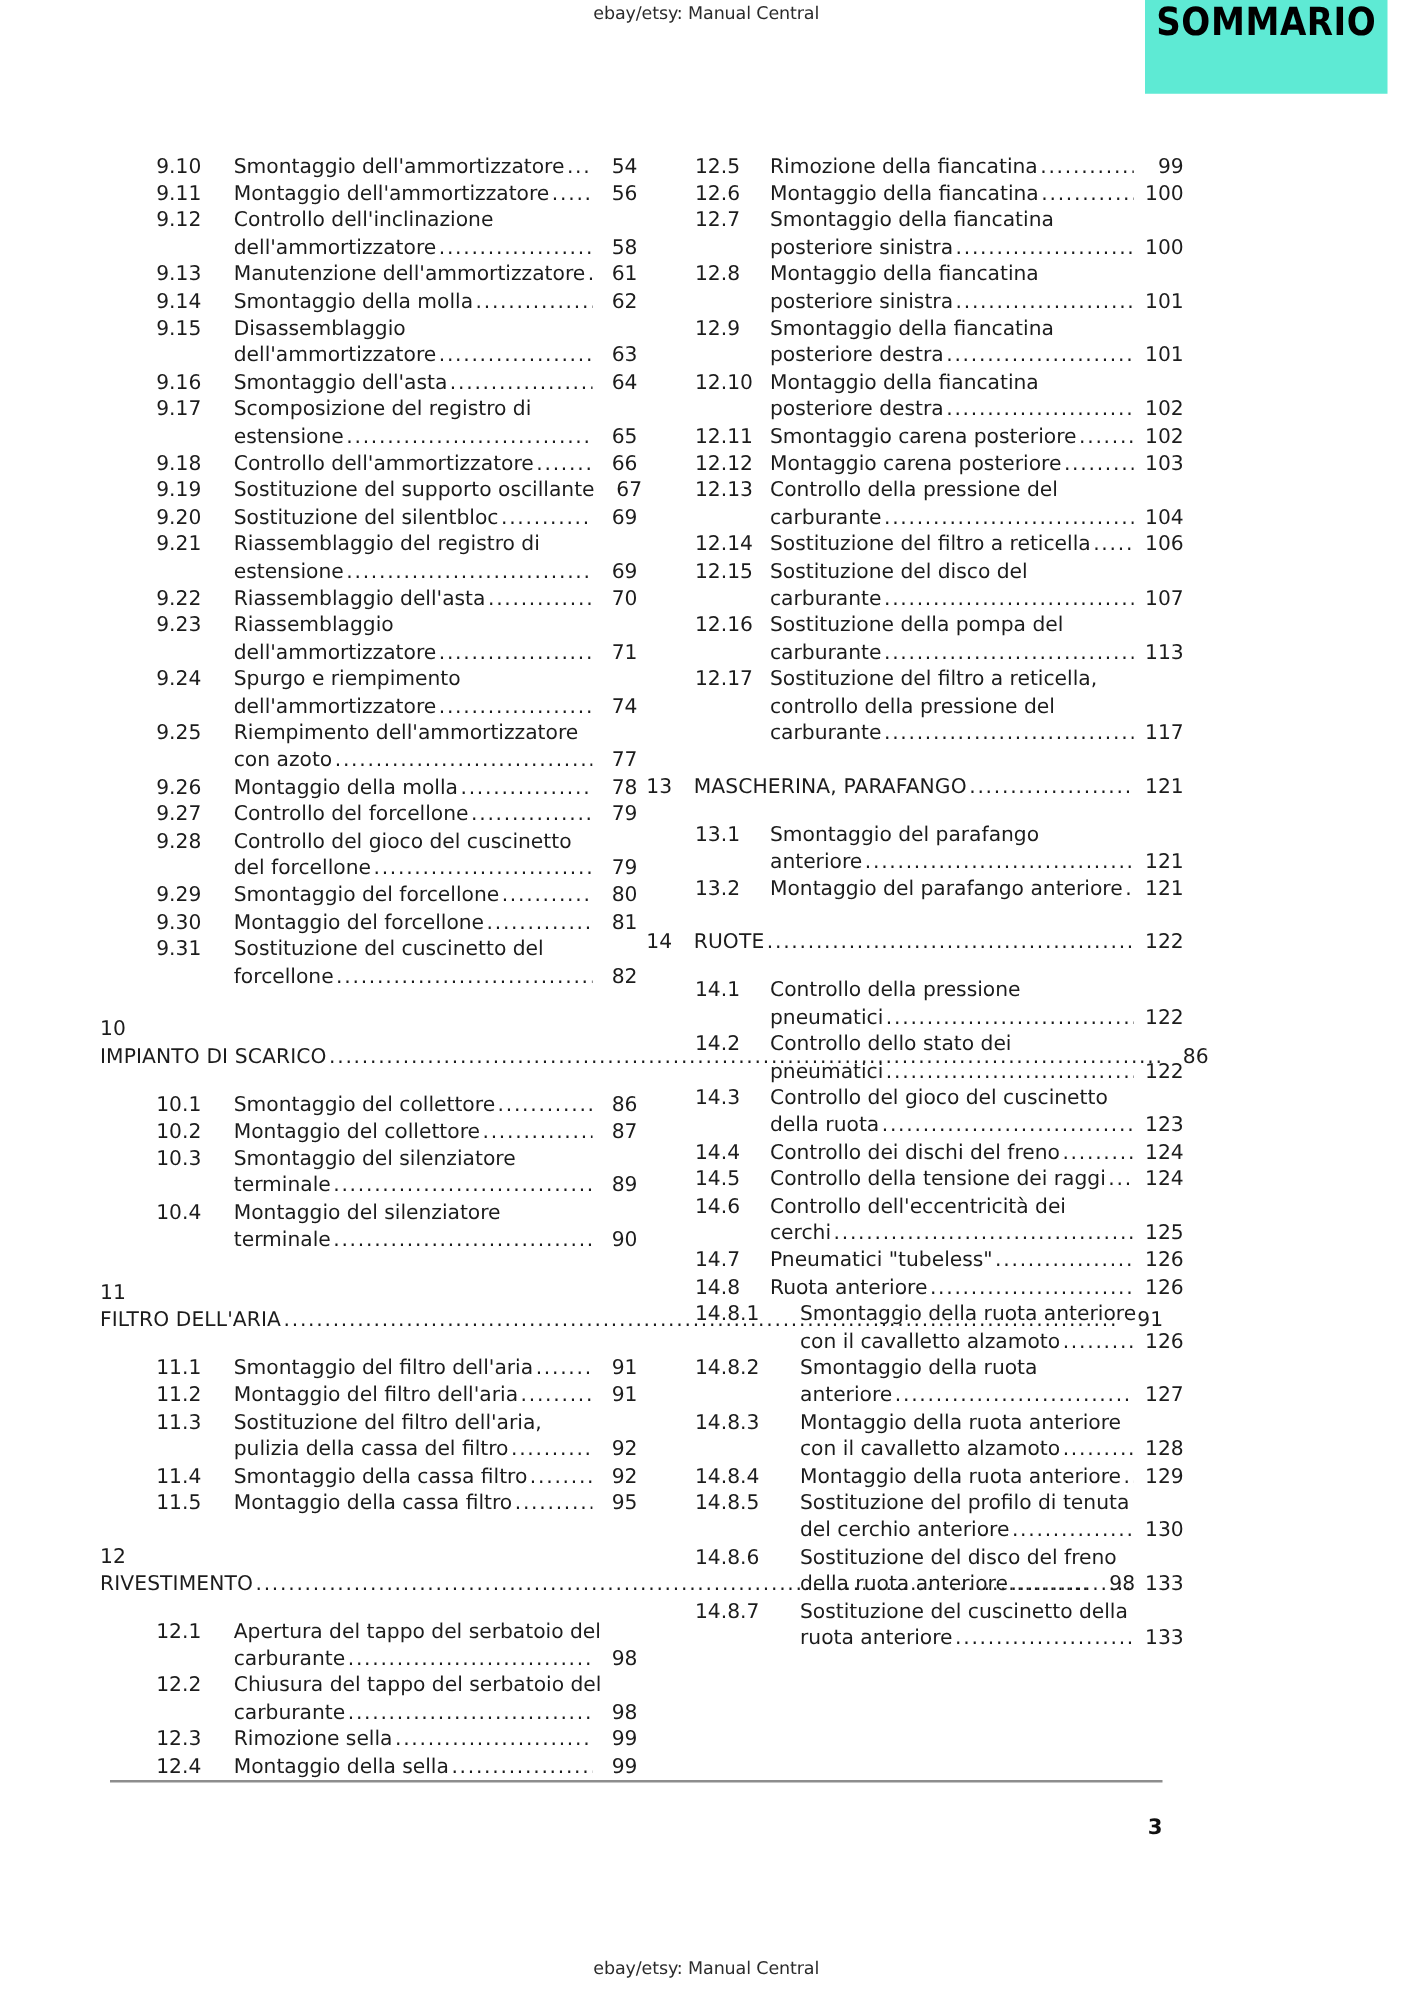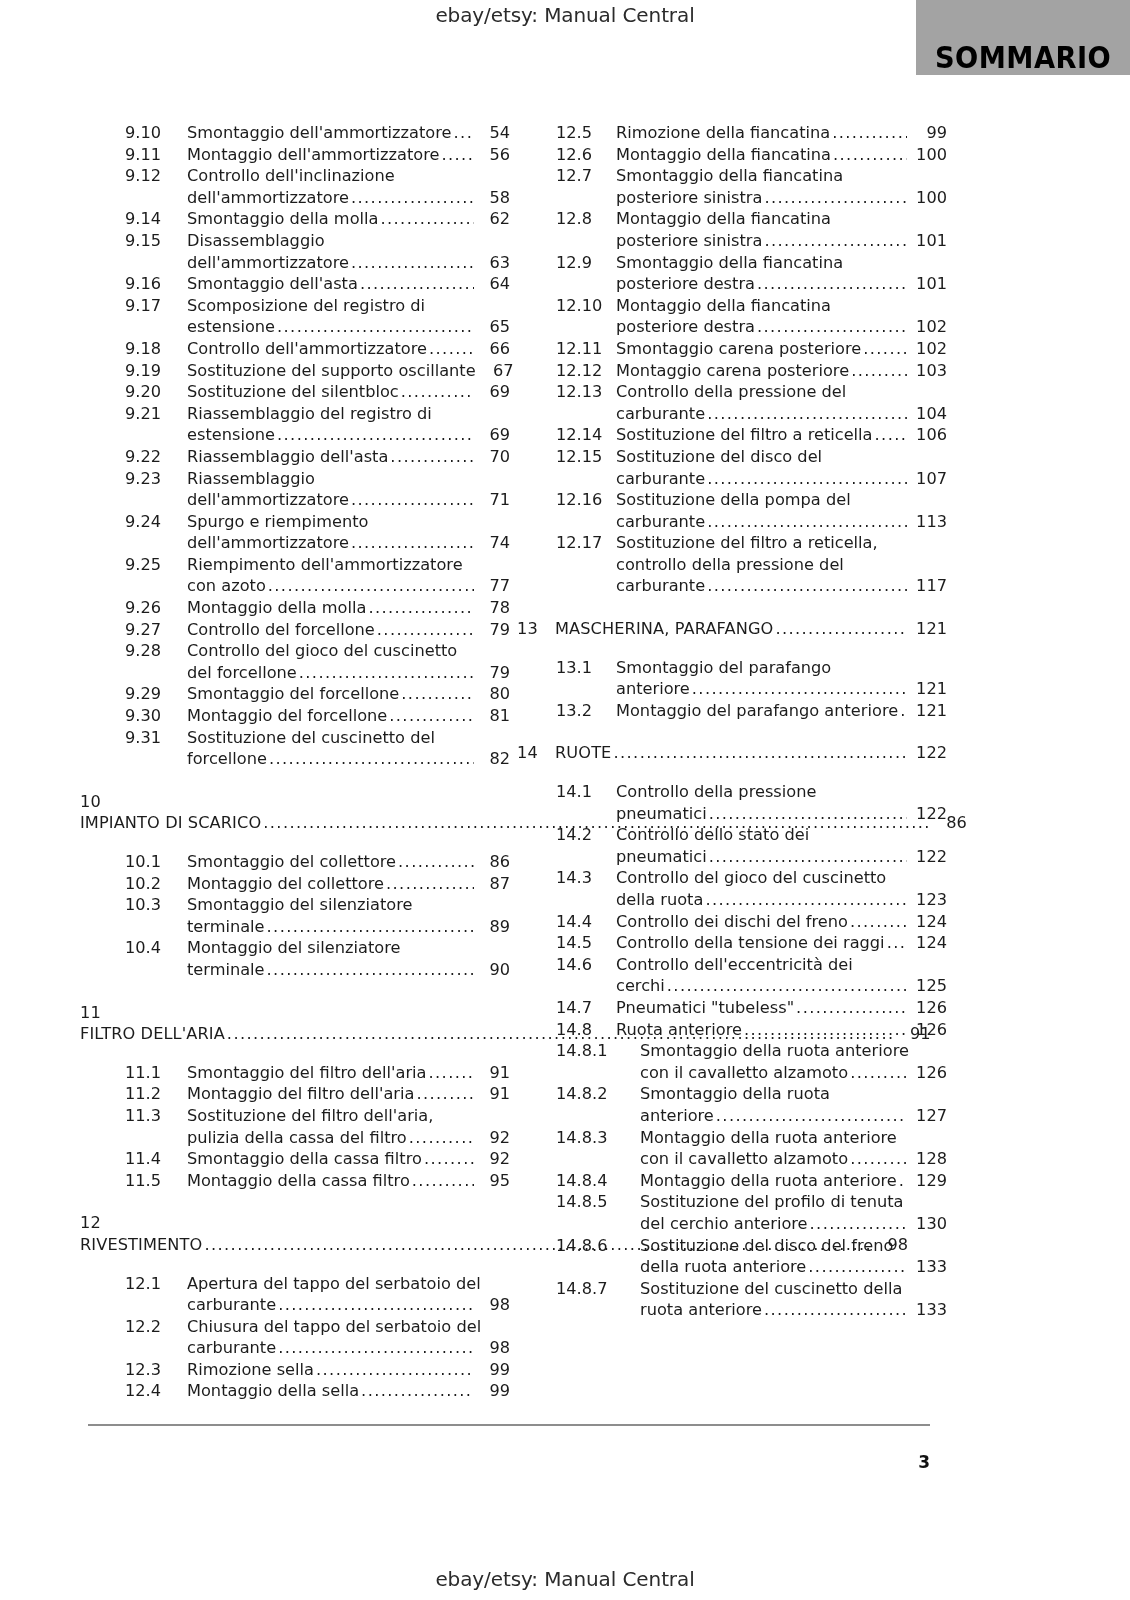--- a/index.html
+++ b/index.html
@@ -16,37 +16,37 @@
     overflow: hidden;
   }
 
   
   .wm {
     position: absolute;
     left: 0;
     width: 1130px;
     text-align: center;
     font-family: "DejaVu Sans", sans-serif;
-    font-size: 20px;
+    font-size: 14px;
     color: #2b2b2b;
     letter-spacing: -0.1px;
   }
   .wm-top { top: 3px; }
   .wm-bottom { top: 1567px; }
 
   
   .tab {
     position: absolute;
     top: 0;
     left: 916px;
-    width: 214px;
+    width: 194px;
     height: 75px;
-    background: #a3a3a3;
+    background: #5eead4;
     display: flex;
-    align-items: flex-end;
+    align-items: flex-start;
     justify-content: center;
   }
   .tab-label {
     font-family: "DejaVu Sans", sans-serif;
     font-size: 31px;
     font-weight: 700;
     letter-spacing: 0.5px;
     color: #000000;
     transform: scaleX(0.88);
     transform-origin: center;
@@ -191,20 +191,30 @@
             <span class="pg" style="visibility: hidden;">58</span>
           </div>
           <div class="line">
             <span class="txt">dell'ammortizzatore</span>
             <span class="dots"></span>
             <span class="pg">58</span>
           </div>
         </div>
       </div>
       <div class="entry lvl2">
+        <div class="num">9.13</div>
+        <div class="body">
+          <div class="line">
+            <span class="txt">Manutenzione dell'ammortizzatore</span>
+            <span class="dots"></span>
+            <span class="pg">61</span>
+          </div>
+        </div>
+      </div>
+      <div class="entry lvl2">
         <div class="num">9.14</div>
         <div class="body">
           <div class="line">
             <span class="txt">Smontaggio della molla</span>
             <span class="dots"></span>
             <span class="pg">62</span>
           </div>
         </div>
       </div>
       <div class="entry lvl2">

